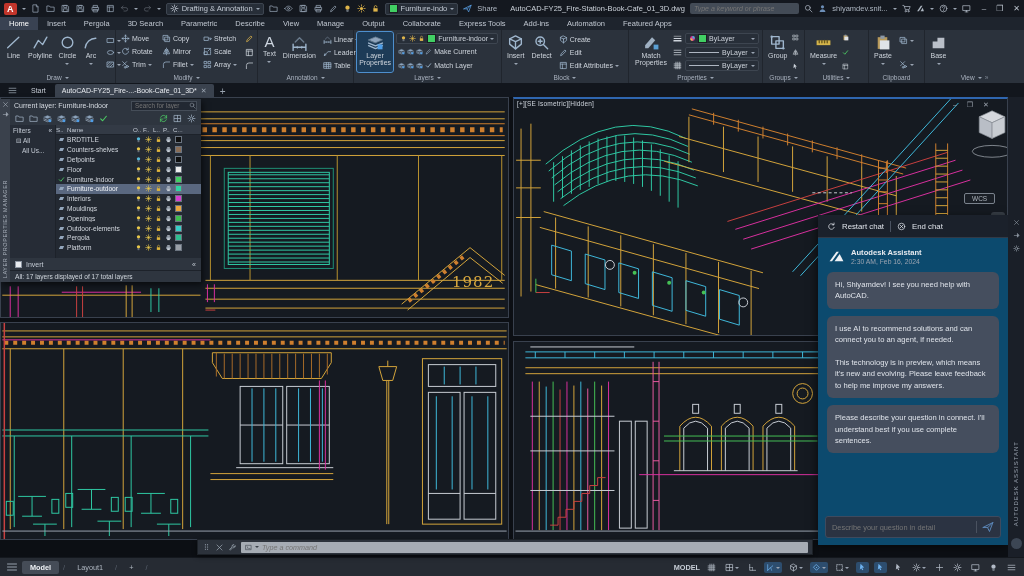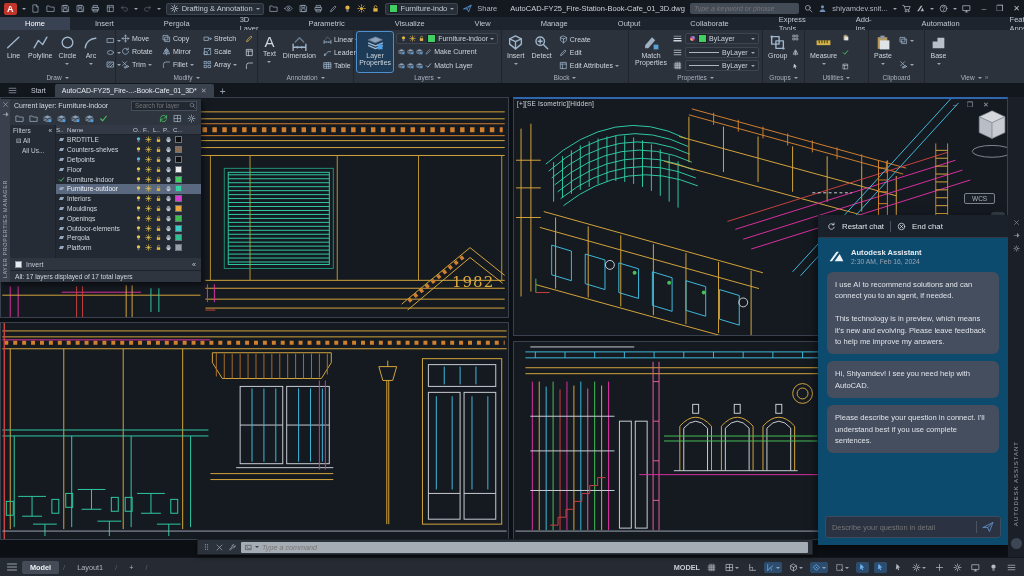--- a/index.html
+++ b/index.html
@@ -29,21 +29,21 @@
   .tb-search { display:flex; align-items:center; gap:3px; background:#434b56; border-radius:2px;
     height:11px; padding:0 4px; width:128px; }
   .tb-search input { background:transparent; border:none; outline:none; color:#9aa3ae;
     font-style:italic; font-size:7px; width:100%; font-family:inherit; }
   .winbtns { display:flex; gap:10px; margin-left:6px; color:#b9c1cb; font-size:8px; }
   .sw { width:9px; height:9px; border:1px solid #1a1d22; flex:none; }
 
   
   .ribbontabs { position:absolute; left:0; top:17px; width:1024px; height:13px; background:#1e242d;
     display:flex; align-items:stretch; font-size:7.5px; color:#c0c7d1; }
-  .rtab { padding:0 25px; display:flex; align-items:center; cursor:pointer; }
+  .rtab { padding:0 9px; display:flex; align-items:center; cursor:pointer; }
   .rtab.active { background:#3a4works453; background:#394252; color:#fff; }
 
   
   .ribbon { position:absolute; left:0; top:30px; width:1024px; height:53px; background:#2b323c;
     display:flex; font-size:7px; color:#ced4dc; }
   .panel { display:flex; flex-direction:column; border-right:1px solid #20252d; flex:none; }
   .pbody { flex:1; display:flex; align-items:stretch; padding:2px 3px 0 3px; gap:3px; }
   .plabel { height:11px; display:flex; align-items:center; justify-content:center; gap:3px;
     color:#aab2bf; font-size:6.5px; }
   .bigbtn { display:flex; flex-direction:column; align-items:center; justify-content:flex-start;
@@ -350,23 +350,23 @@
       <span>–</span>
       <span>❒</span>
       <span>✕</span>
     </div>
   </header>
 
   <nav class="ribbontabs" id="ribbon-tab-row">
       <div class="rtab active">Home</div>
       <div class="rtab">Insert</div>
       <div class="rtab">Pergola</div>
-      <div class="rtab">3D Layer</div>
+      <div class="rtab">3D Search</div>
       <div class="rtab">Parametric</div>
-      <div class="rtab">Visualize</div>
+      <div class="rtab">Describe</div>
       <div class="rtab">View</div>
       <div class="rtab">Manage</div>
       <div class="rtab">Output</div>
       <div class="rtab">Collaborate</div>
       <div class="rtab">Express Tools</div>
       <div class="rtab">Add-ins</div>
       <div class="rtab">Automation</div>
       <div class="rtab">Featured Apps</div>
     </nav>
 
@@ -1964,24 +1964,24 @@
                   <path d="M6.2 12.5l4.8-6.8 3.5 6.8z" fill="#eef1f5" stroke="none"></path>
                 </svg>
               </span>
             </span>
           <div>
             <div class="as-name">Autodesk Assistant</div>
             <div class="as-time">2:30 AM, Feb 16, 2024</div>
           </div>
         </div>
         <div id="assistant-messages" style="display:flex;flex-direction:column;gap:7px">
+            <div class="bubble">Hi, Shiyamdev! I see you need help with AutoCAD.</div>
             <div class="bubble">I use AI to recommend solutions and can connect you to an agent, if needed.
 
 This technology is in preview, which means it's new and evolving. Please leave feedback to help me improve my answers.</div>
-            <div class="bubble">Hi, Shiyamdev! I see you need help with AutoCAD.</div>
             <div class="bubble">Please describe your question in connect. I'll understand best if you use complete sentences.</div>
           </div>
       </div>
       <div class="as-input">
         <input placeholder="Describe your question in detail" style="">
         <span class="divider"></span>
         <span class="i" style="color:#5b87b8">
             <svg viewBox="0 0 16 16">
               <path d="M1.5 8.5L14.5 2l-4.5 12-2.5-5z"></path>
               <path d="M7.5 9L14.5 2"></path>

